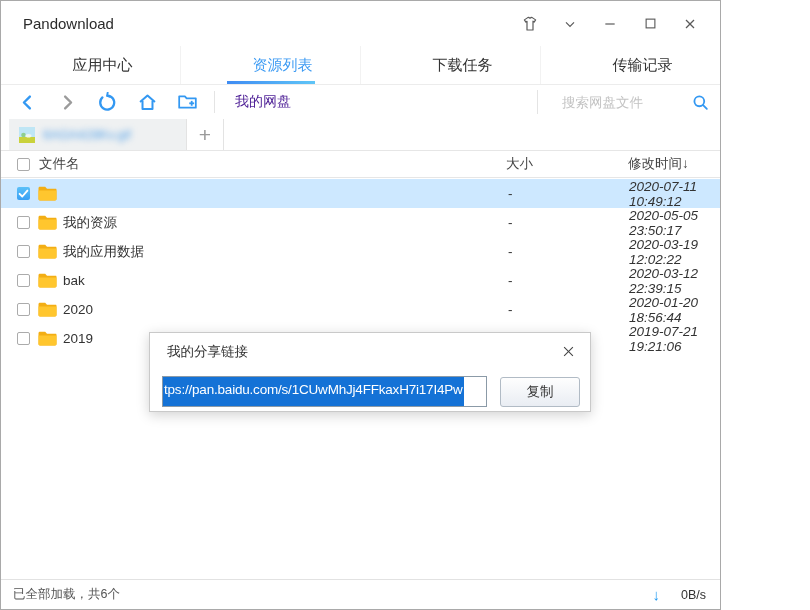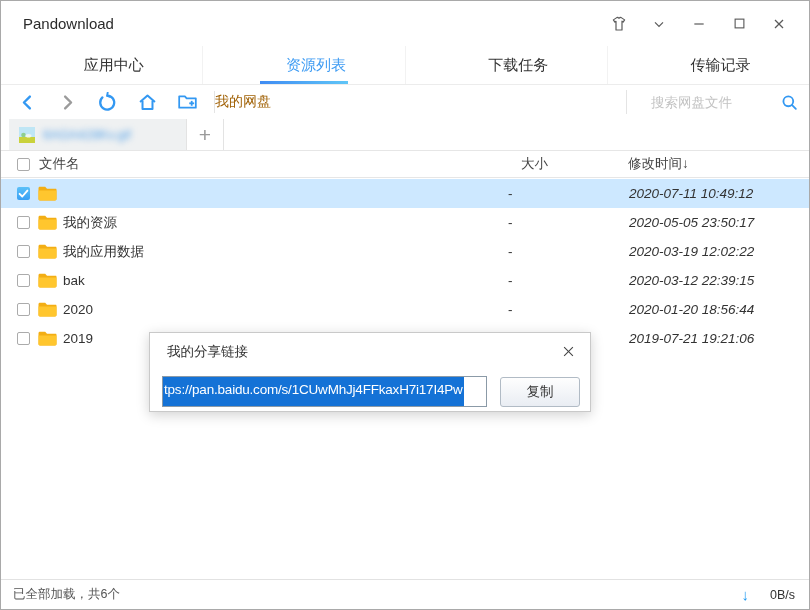--- a/index.html
+++ b/index.html
@@ -1,17 +1,17 @@
 <!DOCTYPE html>
 <html><head>
 <meta charset="utf-8">
 <style>
   * { margin:0; padding:0; box-sizing:border-box; }
   body { font-family:"Liberation Sans","DejaVu Sans",sans-serif; background:#fff; }
-  .window { position:relative; width:810px; height:610px; background:#fff;
+  .window { position:relative; width:721px; height:610px; background:#fff;
             border:1px solid #a9a9a9; overflow:hidden; }
 
   
   .titlebar { position:absolute; top:0; left:0; right:0; height:45px; background:#fff;
               display:flex; align-items:center; }
   .title { margin-left:22px; font-size:15px; color:#2b2b2b; }
   .titlebar-icons { position:absolute; right:10px; top:0; height:45px; display:flex; align-items:center; }
   .tbtn { width:40px; height:45px; display:flex; align-items:center; justify-content:center; cursor:default; }
   .tbtn svg { display:block; }
 
@@ -24,21 +24,21 @@
   .tab.active { color:#3d9bf3; }
   .tab.active .underline { position:absolute; bottom:0; left:50%; transform:translateX(-50%);
          width:88px; height:3px; background:linear-gradient(90deg,#3f8cf3,#5fc5f7); }
 
   
   .toolbar { position:absolute; top:84px; left:0; right:0; height:34px; display:flex;
              align-items:center; background:#fff; }
   .nav-icons { display:flex; align-items:center; gap:19px; padding-left:16px; }
   .nav-icons .icn { width:21px; height:21px; display:flex; align-items:center; justify-content:center; }
   .v-div { width:1px; height:22px; background:#e4e4e4; margin:0 0 0 16px; }
-  .breadcrumb { margin-left:0; font-size:14px; color:#a16207; }
+  .breadcrumb { margin-left:20px; font-size:14px; color:#4c1d95; }
   .search-wrap { margin-left:auto; display:flex; align-items:center; height:34px; }
   .search-div { width:1px; height:24px; background:#e4e4e4; }
   .search-input { border:none; outline:none; width:118px; margin-left:24px; font-size:13.5px; color:#b91c1c;
                   font-family:inherit; }
   .search-input::placeholder { color:#c3c3c3; }
   .search-btn { width:40px; height:34px; display:flex; align-items:center; justify-content:center; }
 
   
   .filestrip { position:absolute; top:118px; left:0; right:0; height:32px; background:#fff;
                border-bottom:1px solid #e6e6e6; display:flex; align-items:stretch; }
@@ -50,21 +50,21 @@
             display:flex; align-items:center; justify-content:center;
             font-size:21px; font-weight:300; color:#9a9a9a; }
 
   
   .thead { position:absolute; top:150px; left:0; right:0; height:27px; display:flex; align-items:center;
            border-bottom:1px solid #e6e6e6; font-size:13.5px; color:#454545; background:#fff; }
   .col-check { position:absolute; left:16px; }
   .cb { width:13px; height:13px; border:1px solid #ababab; border-radius:2px; background:#fff; }
   .cb.checked { border:none; background:linear-gradient(#5bc0f8,#38a0f4); position:relative; }
   .col-name-h { position:absolute; left:38px; }
-  .col-size { position:absolute; left:505px;margin-left:15px; }
+  .col-size { position:absolute; left:505px; }
   .col-time { position:absolute; left:627px; }
 
   .tbody { position:absolute; top:178px; left:0; right:0; }
   .row { position:relative; height:29px; display:flex; align-items:center; font-size:13.5px; color:#333; }
   .row.selected { background:#cde8ff; }
   .row .cb { position:absolute; left:16px; }
   .foldericn { position:absolute; left:37px; width:19px; height:15px; }
   .fname { position:absolute; left:62px; white-space:nowrap; }
   .fsize { position:absolute; left:507px; }
   .ftime { position:absolute; left:628px;font-style:italic; }

